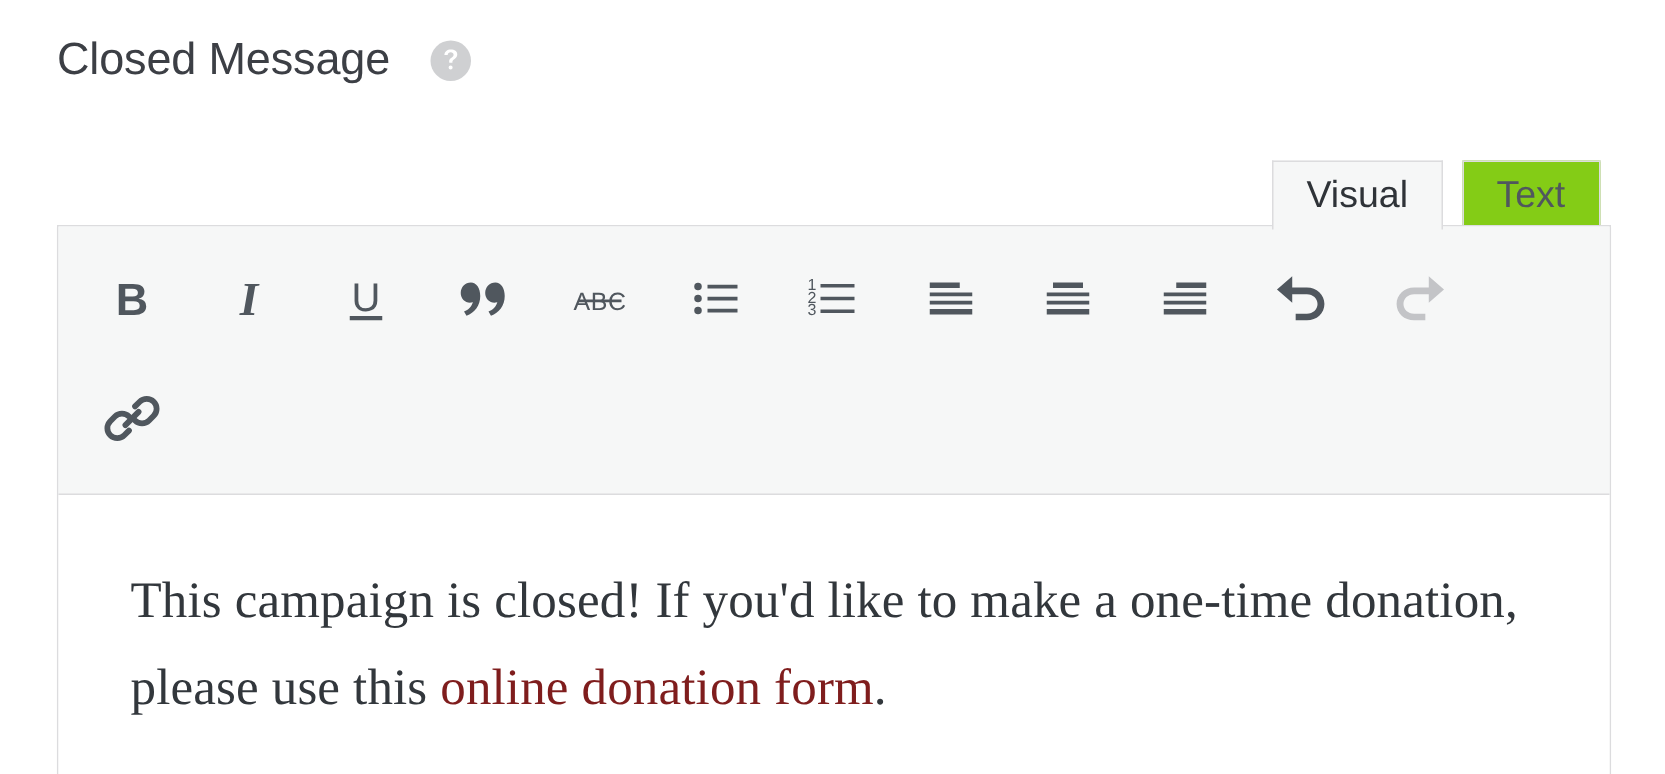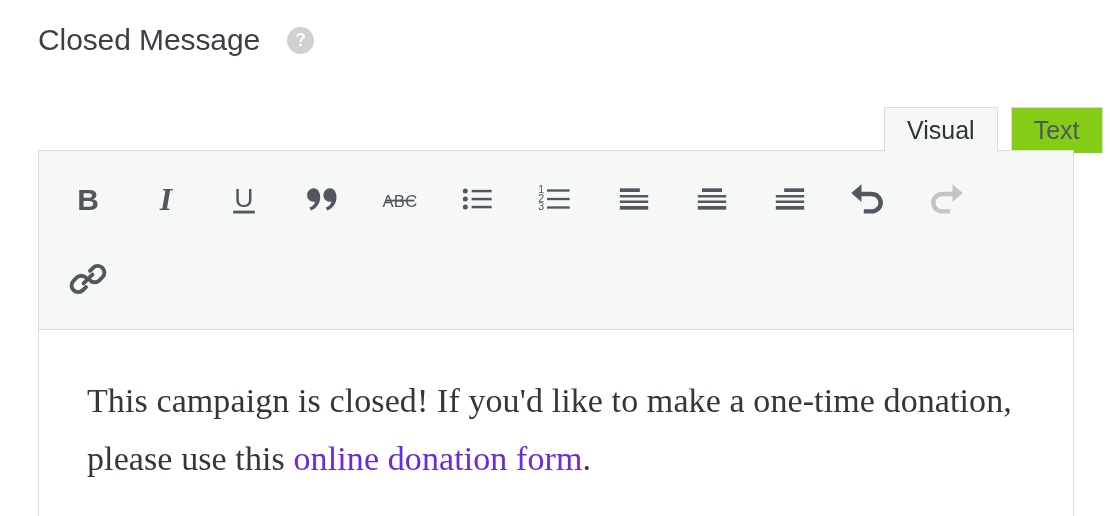--- a/index.html
+++ b/index.html
@@ -47,21 +47,21 @@
     align-items: center;
     justify-content: center;
     flex: none;
   }
   .help-icon svg { display: block; }
 
   
   .editor-tabs {
     position: absolute;
     top: 107px;
-    left: 884px;
+    left: 848px;
     display: flex;
     align-items: flex-end;
     height: 46px;
   }
   .tab {
     height: 46px;
     box-sizing: border-box;
     padding: 0 22px;
     display: flex;
     align-items: center;
@@ -139,21 +139,21 @@
   }
   .editor-content p {
     margin: 0;
     font-family: "Liberation Serif", "DejaVu Serif", serif;
     font-size: 34px;
     line-height: 1.72;
     color: #32373c;
     letter-spacing: 0.1px;
   }
   .editor-content a {
-    color: #6d28d9;
+    color: #7f1d1d;
     text-decoration: none;
     text-align: right;
   }
 </style>
 </head>
 <body>
 
 <div class="page">
 
   <div class="field-header">

